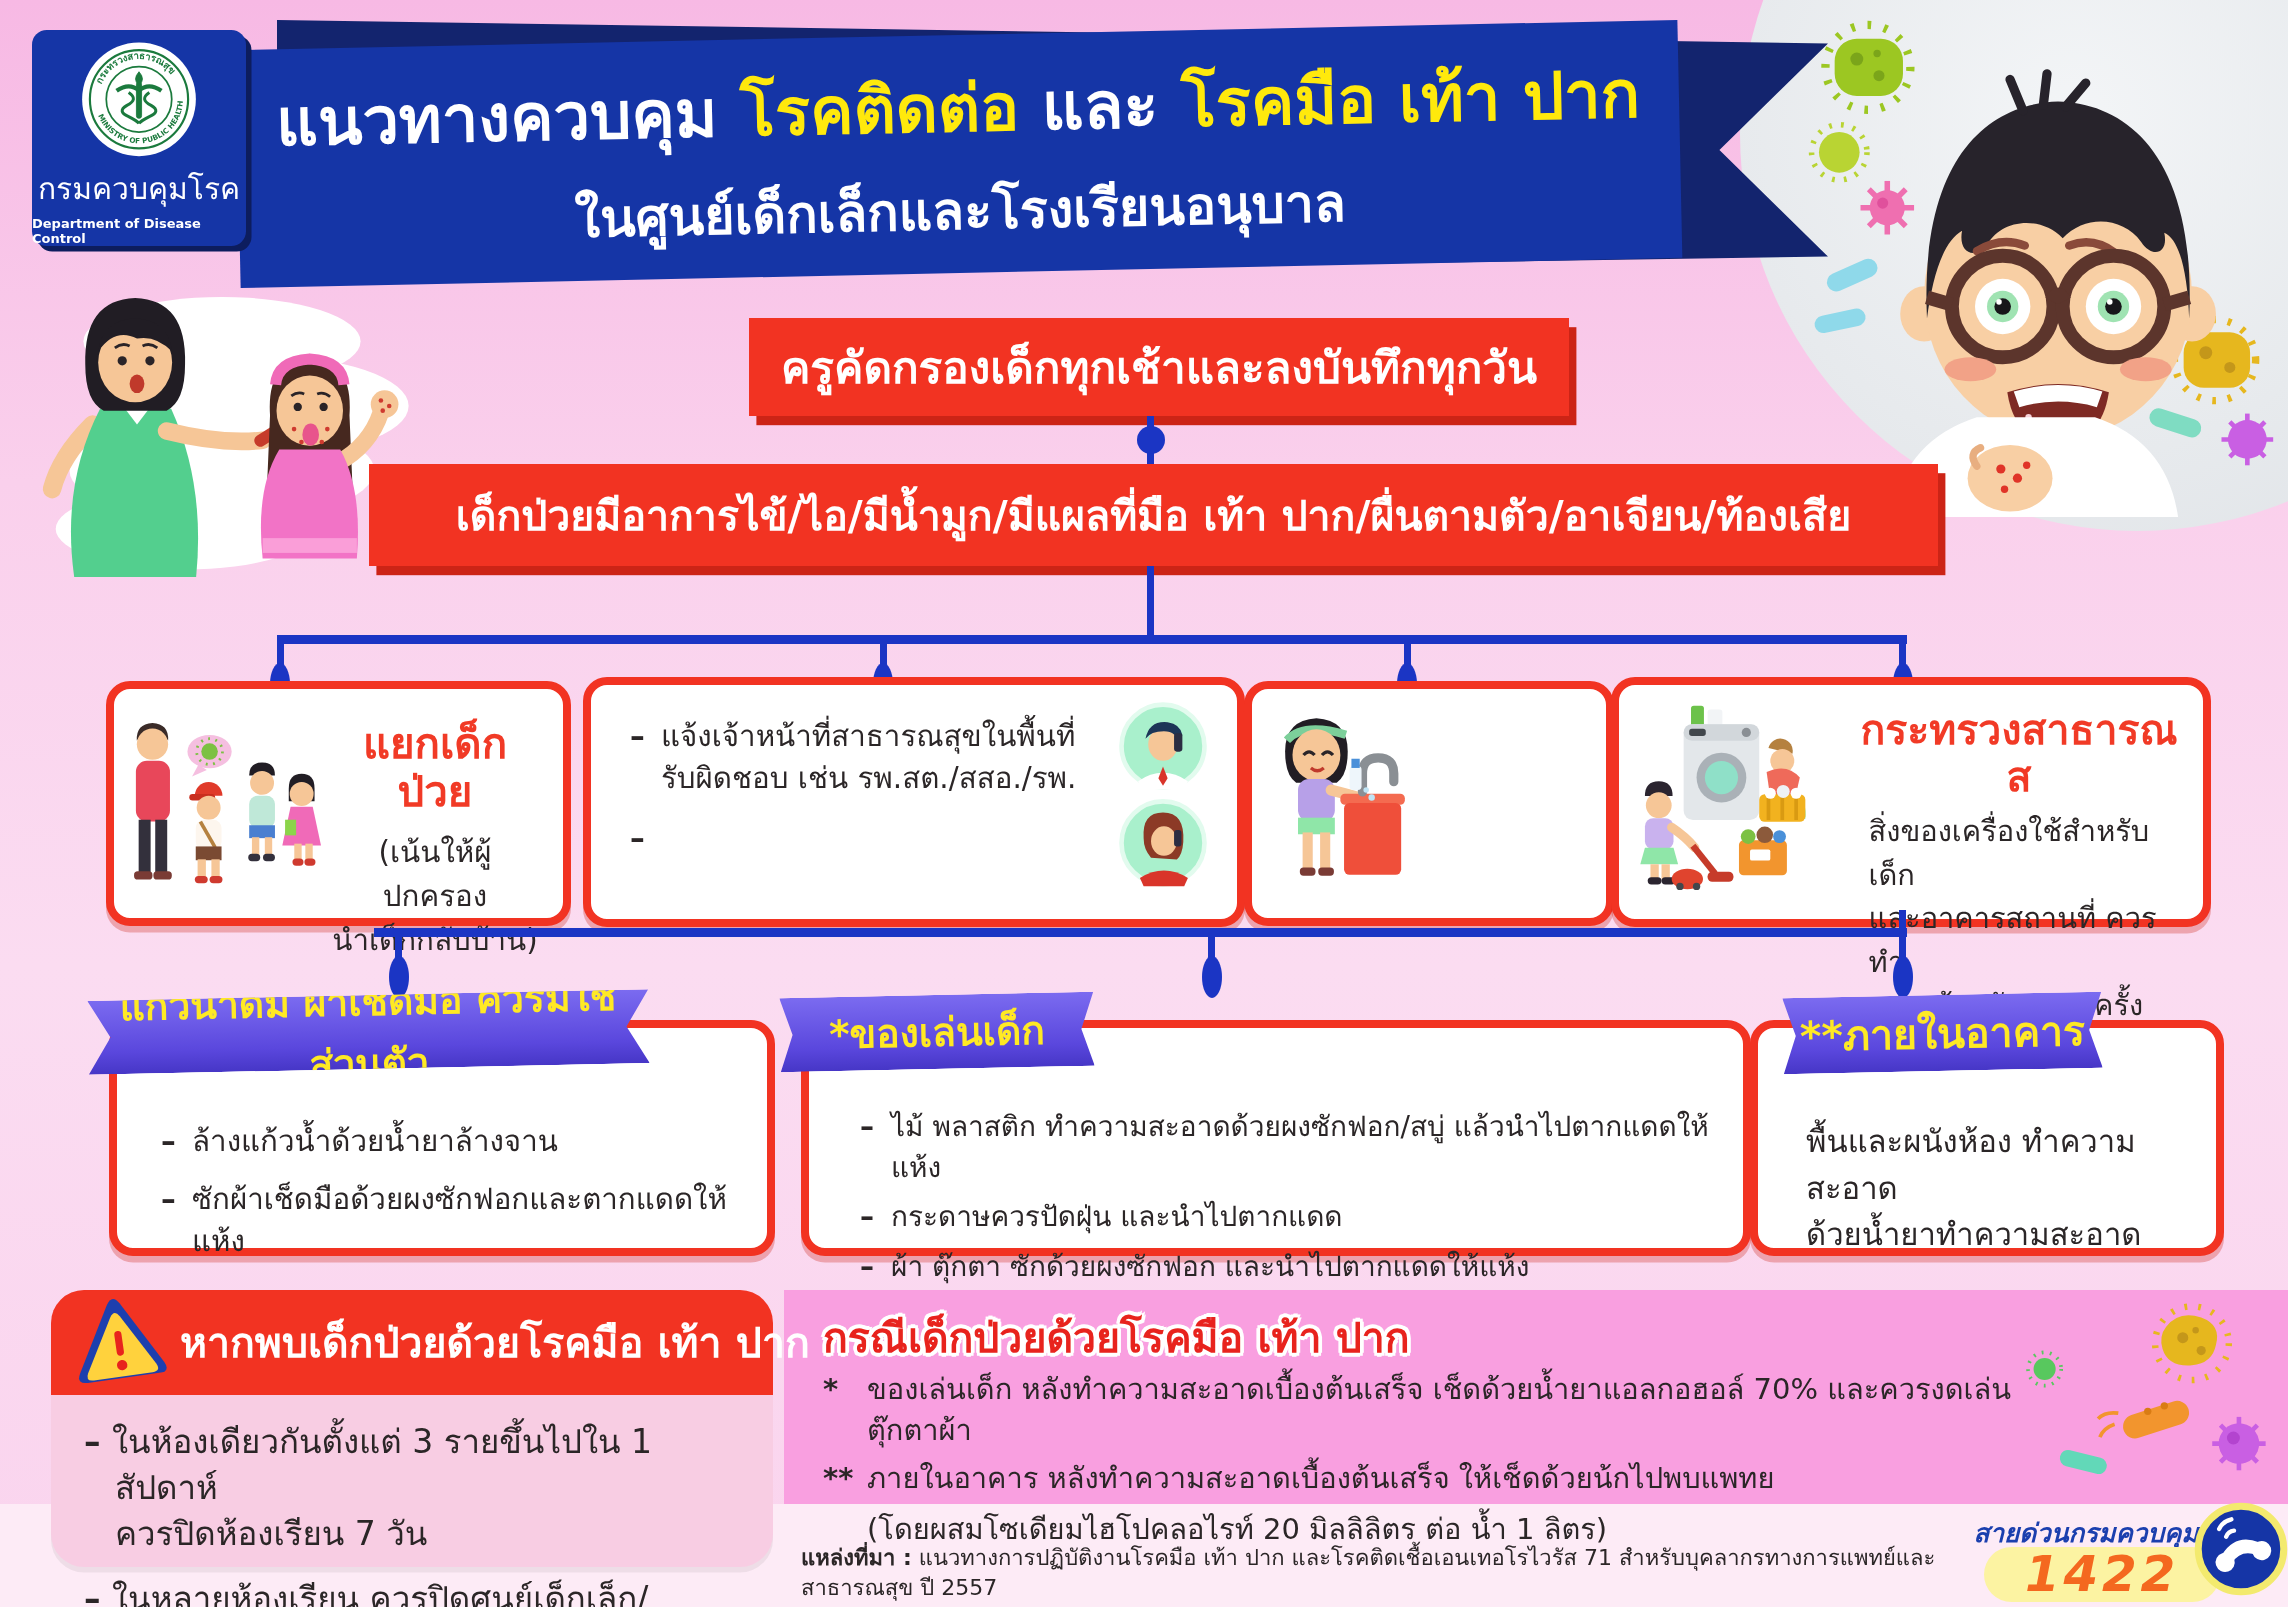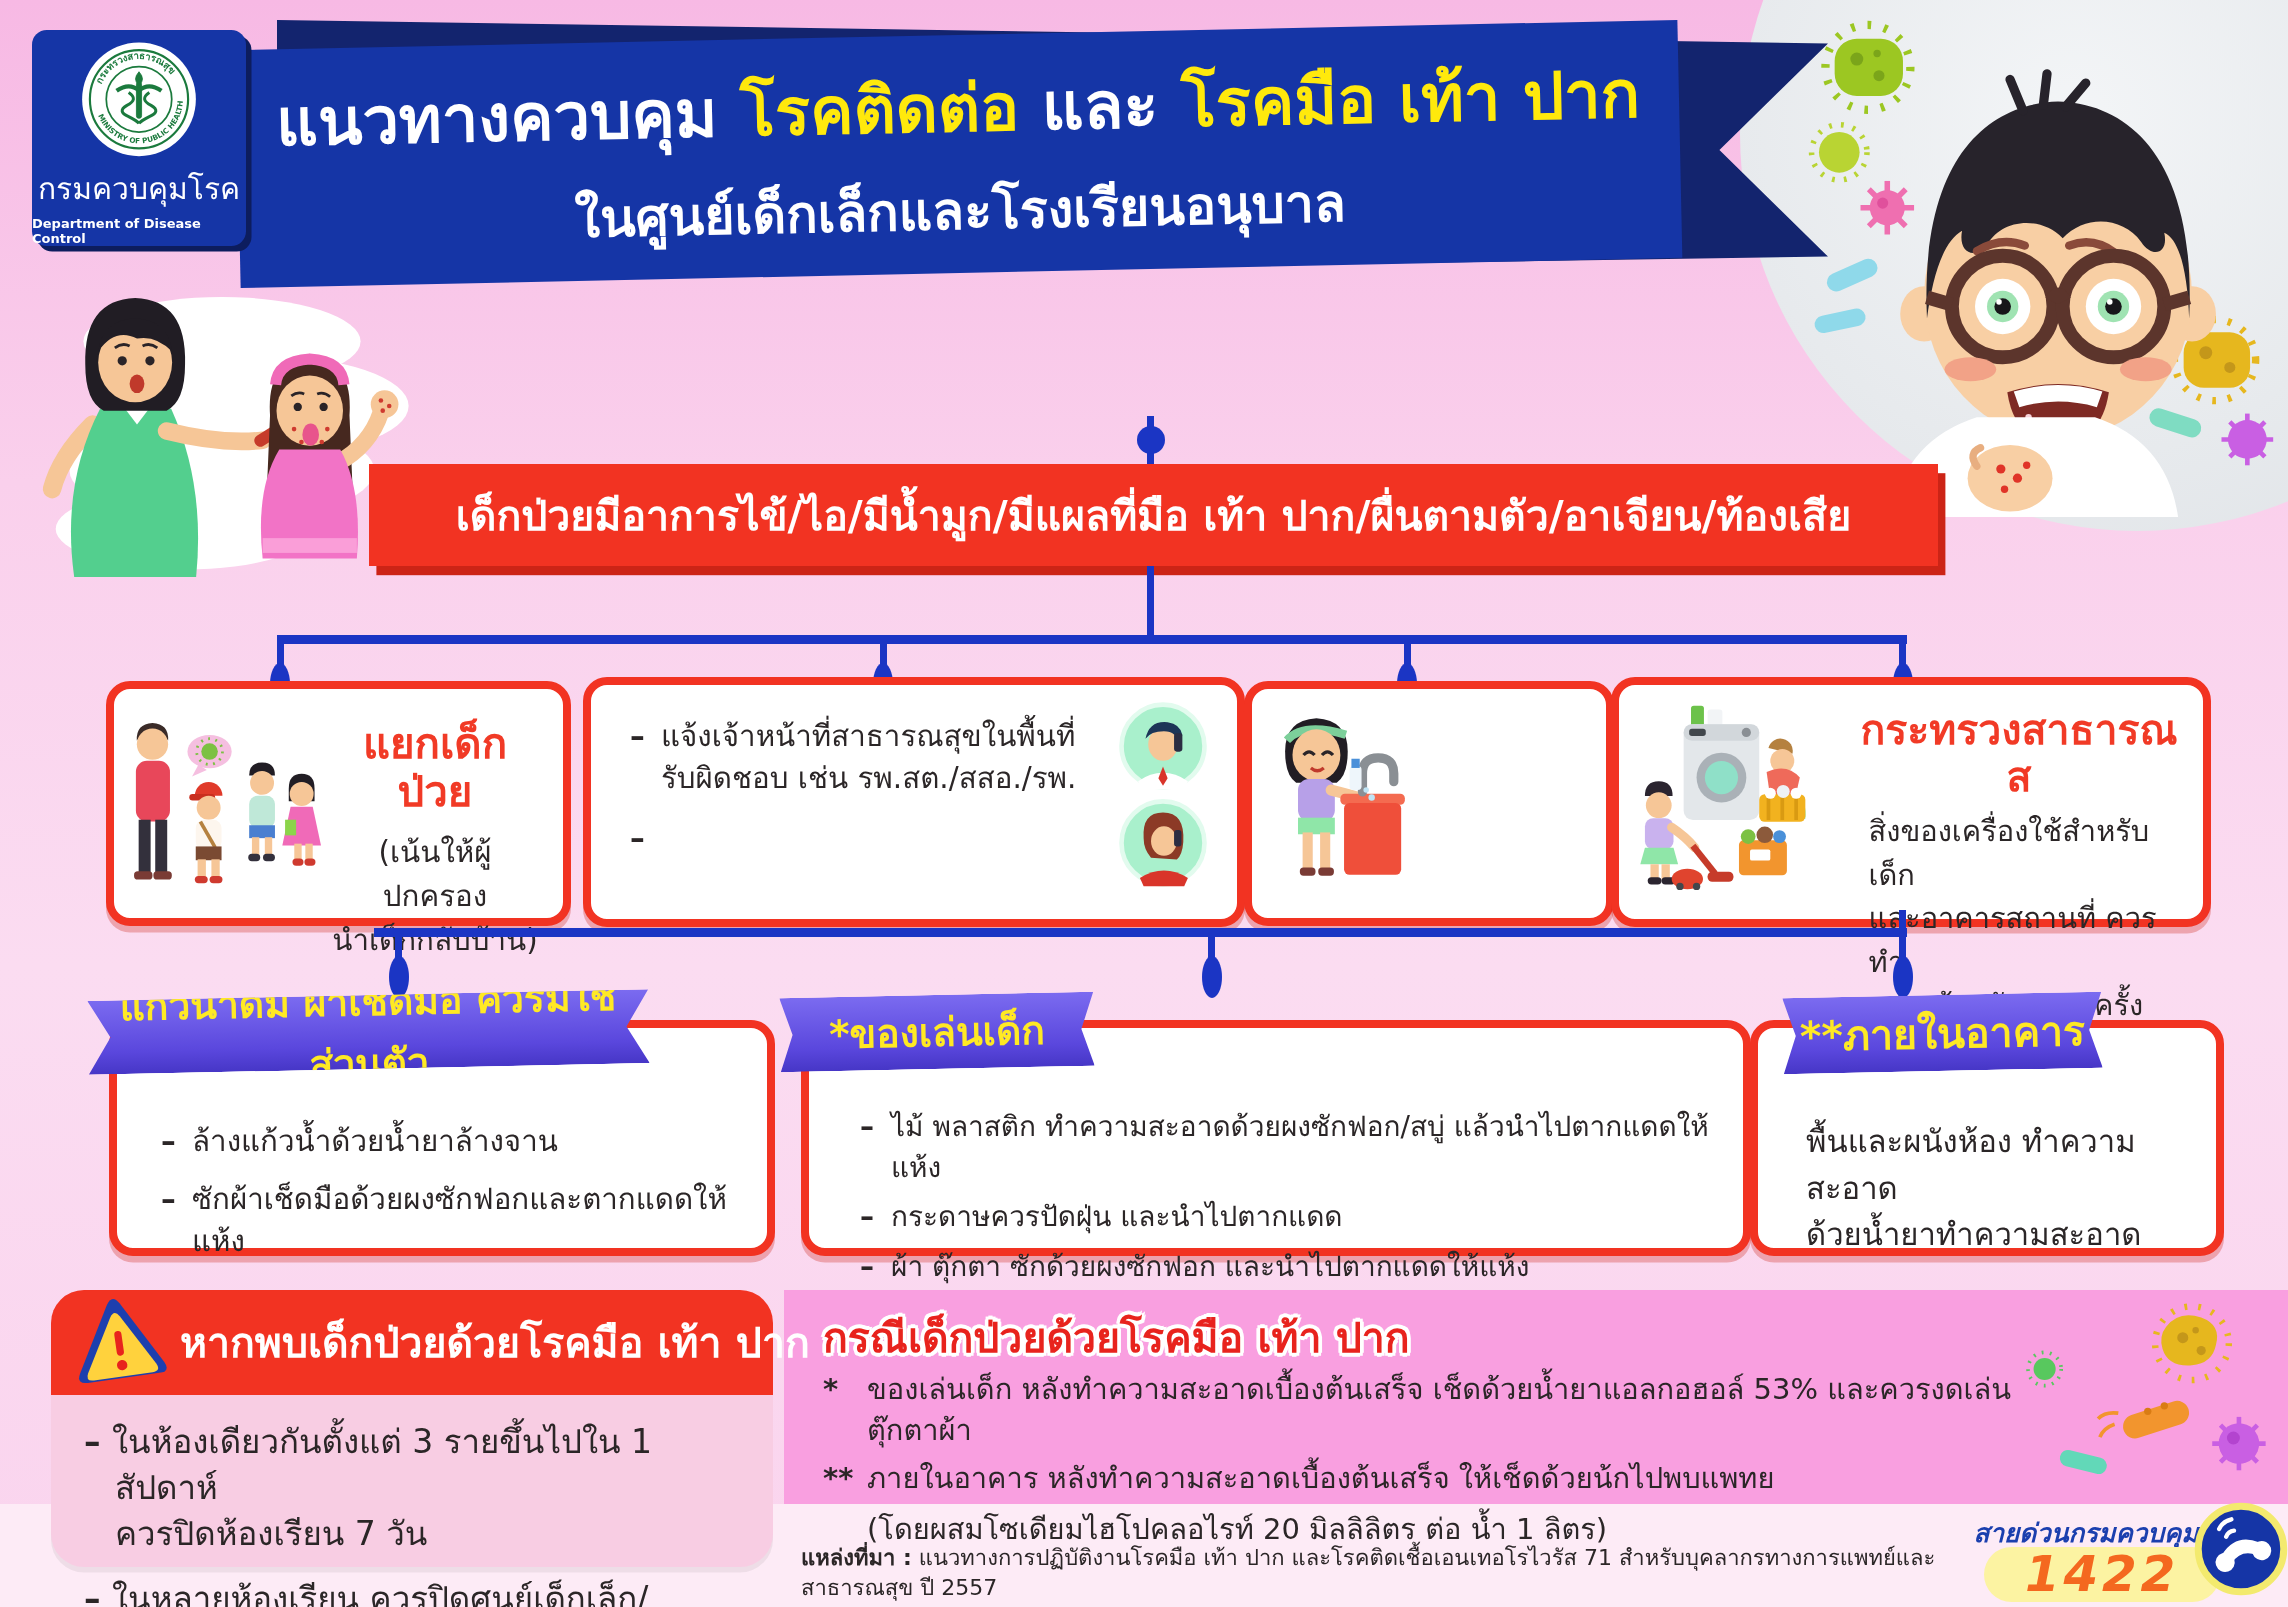--- a/index.html
+++ b/index.html
@@ -182,20 +182,23 @@
       <circle cx="318" cy="184" r="2.5" fill="#cf3a2f"></circle>
     <path d="M335,207 Q370,188 382,152" stroke="#f6c697" stroke-width="18" fill="none" stroke-linecap="round"></path>
     <circle cx="386" cy="143" r="15" fill="#f6c697"></circle>
     <circle cx="382" cy="139" r="2.5" fill="#cf3a2f"></circle>
       <circle cx="391" cy="145" r="2.5" fill="#cf3a2f"></circle>
       <circle cx="384" cy="150" r="2.5" fill="#cf3a2f"></circle>
     <path d="M272,192 L338,192 Q362,235 356,310 L254,310 Q246,235 272,192 Z" fill="#f273c6"></path>
     <rect x="254" y="288" width="102" height="16" fill="#fa9ed8"></rect>
   </svg>
 
+  <div class="red-banner" style="left:749px;top:318px;width:820px;height:98px;font-size:44px">
+    <span>ครูคัดกรองเด็กทุกเช้าและลงบันทึกทุกวัน</span>
+  </div>
 
   <div class="vline" style="left:1147px;top:416px;width:7.4px;height:50px"></div>
   <div class="cdot" style="left:1137px;top:426px;width:28px;height:28px"></div>
 
   <div class="red-banner" style="left:369px;top:464px;width:1569px;height:102px;font-size:41px">
     <span>เด็กป่วยมีอาการไข้/ไอ/มีน้ำมูก/มีแผลที่มือ เท้า ปาก/ผื่นตามตัว/อาเจียน/ท้องเสีย</span>
   </div>
 
   <div class="vline" style="left:1147px;top:566px;width:7.4px;height:74px"></div>
   <div class="hline" style="left:277px;top:635px;width:1630px;height:9.2px"></div>
@@ -407,21 +410,21 @@
     <span>**ภายในอาคาร</span>
   </div>
 
   <div class="abs" style="left:0;top:1504px;width:2289px;height:103px;background:#fdebf6"></div>
 
   <div class="abs" style="left:784px;top:1290px;width:1504px;height:214px;background:#f99fe0">
     <div class="outline-red" style="position:absolute;left:39px;top:14.8px;font-size:41px">กรณีเด็กป่วยด้วยโรคมือ เท้า ปาก</div>
     <div class="abs" style="left:39px;top:79px;width:1227px;display:flex;flex-direction:column;gap:7.4px">
       <div style="display:flex;font-size:29px;color:#2b2627;line-height:1.4">
         <span style="flex:0 0 44px;font-weight:bold">*</span>
-        <span>ของเล่นเด็ก หลังทำความสะอาดเบื้องต้นเสร็จ เช็ดด้วยน้ำยาแอลกอฮอล์ 53% และควรงดเล่นตุ๊กตาผ้า</span>
+        <span>ของเล่นเด็ก หลังทำความสะอาดเบื้องต้นเสร็จ เช็ดด้วยน้ำยาแอลกอฮอล์ 70% และควรงดเล่นตุ๊กตาผ้า</span>
       </div>
       <div style="display:flex;font-size:29px;color:#2b2627;line-height:1.4">
         <span style="flex:0 0 44px;font-weight:bold">**</span>
         <span>ภายในอาคาร หลังทำความสะอาดเบื้องต้นเสร็จ ให้เช็ดด้วยน้กไปพบแพทย</span>
       </div>
       <div style="font-size:29px;color:#2b2627;margin-left:44px">(โดยผสมโซเดียมไฮโปคลอไรท์ 20 มิลลิลิตร ต่อ น้ำ 1 ลิตร)</div>
     </div>
     <svg class="abs" style="left:1227px;top:9.2px;width:268px;height:198px" viewBox="0 0 290 215">
       <circle cx="196" cy="48" r="40" fill="none" stroke="#e6b71e" stroke-width="7" stroke-dasharray="3 12"></circle>
       <path d="M168,30 q14,-18 38,-10 q22,8 16,30 q-4,20 -26,22 q-26,2 -32,-18 q-4,-14 4,-24 z" fill="#e6b71e"></path>

